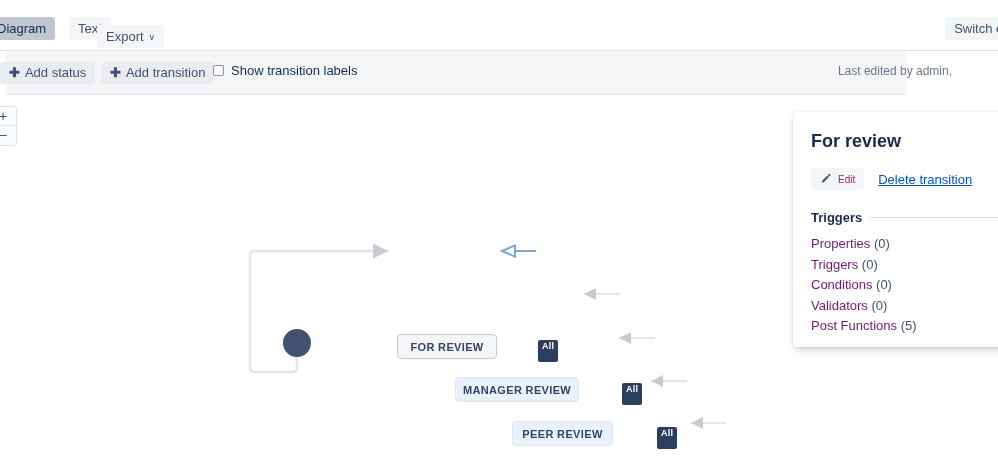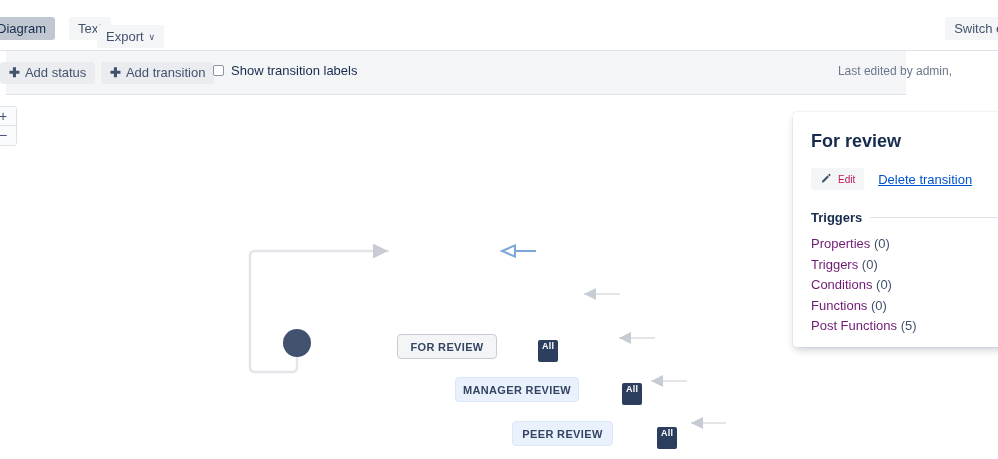--- a/index.html
+++ b/index.html
@@ -415,20 +415,20 @@
   </div>
   <div class="option-row">
     <span class="olink">Triggers</span>
     <span class="ocount">(0)</span>
   </div>
   <div class="option-row">
     <span class="olink">Conditions</span>
     <span class="ocount">(0)</span>
   </div>
   <div class="option-row">
-    <span class="olink">Functions</span>
+    <span class="olink">Validators</span>
     <span class="ocount">(0)</span>
   </div>
   <div class="option-row">
     <span class="olink">Post Functions</span>
     <span class="ocount">(5)</span>
   </div>
 </div>
 
 </body></html>

